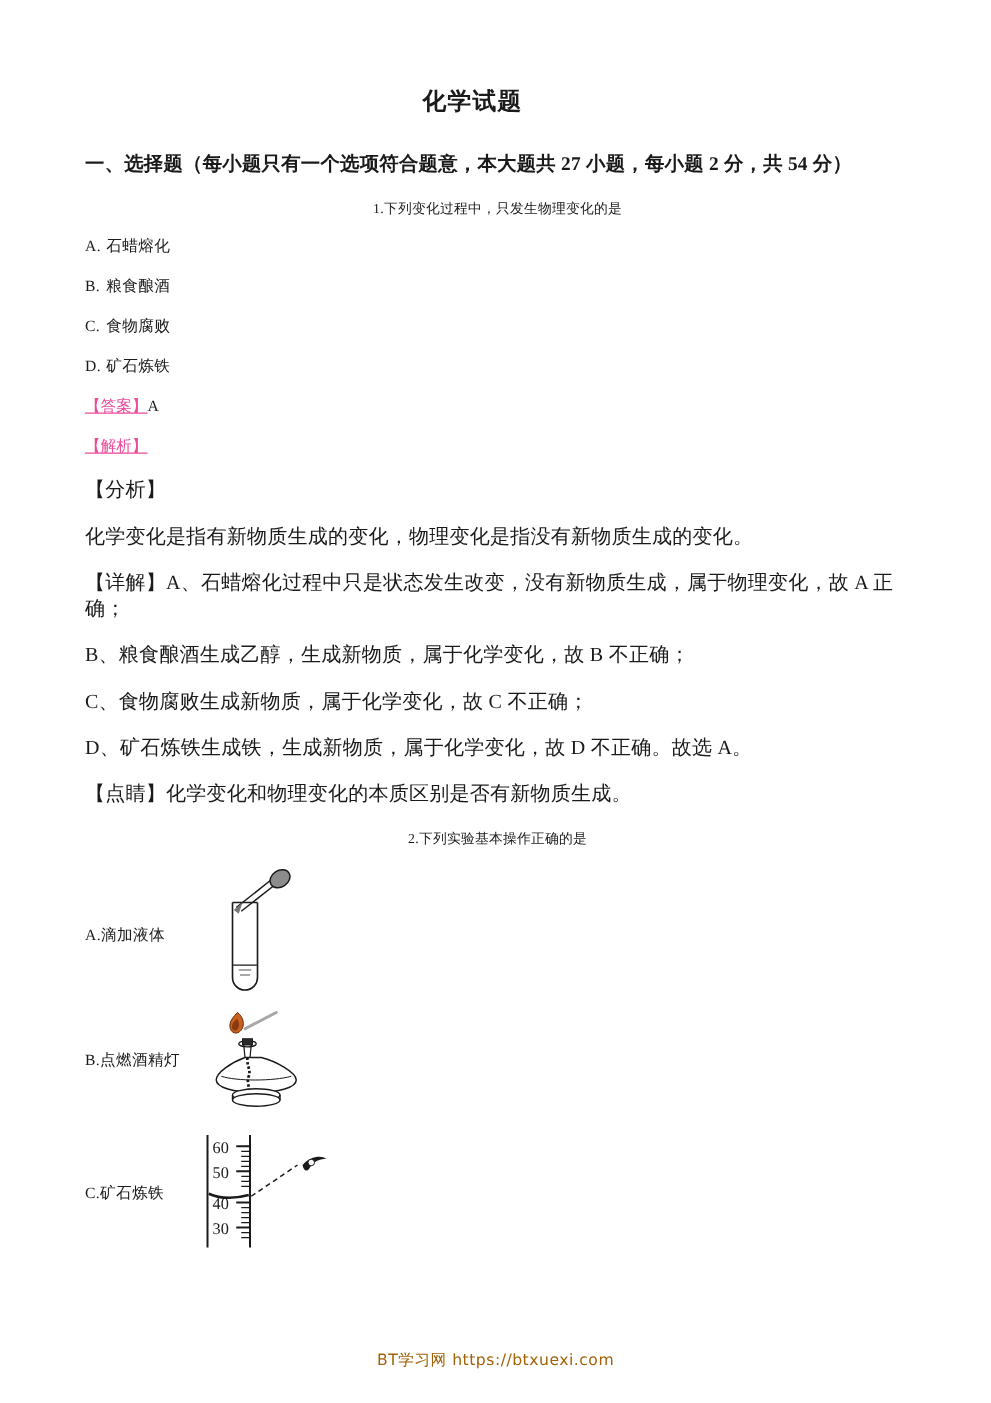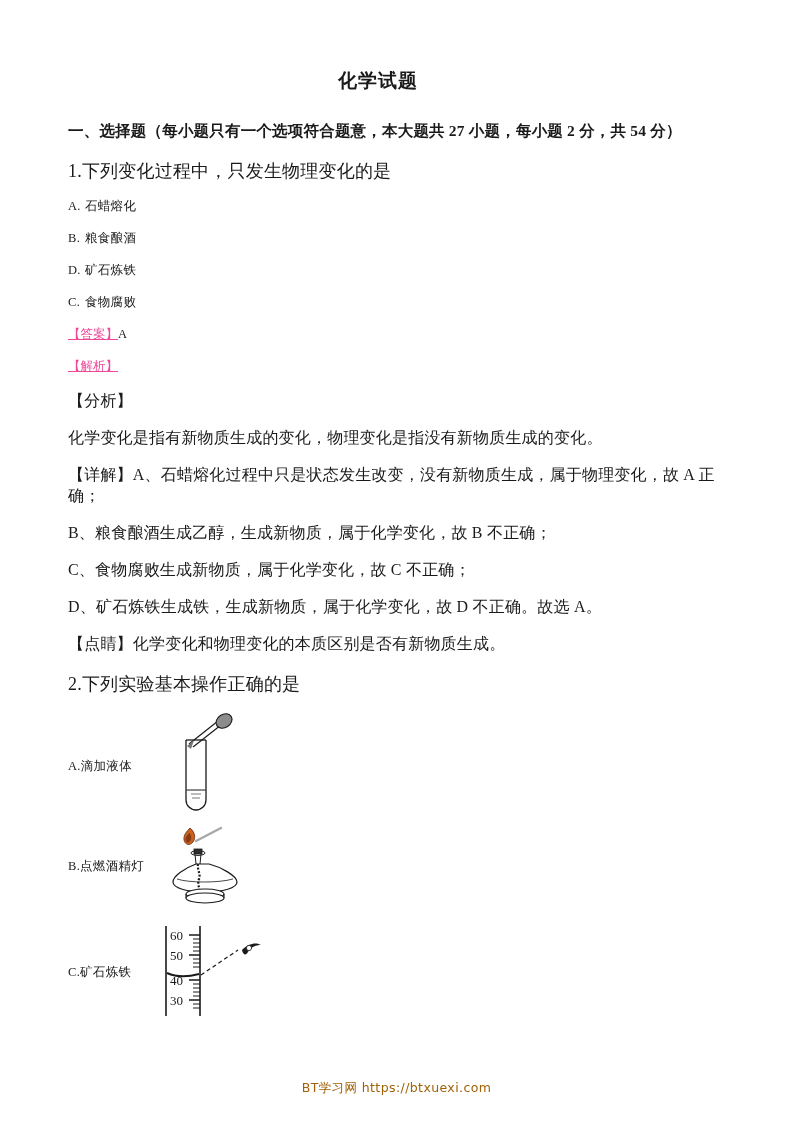--- a/index.html
+++ b/index.html
@@ -32,23 +32,24 @@
     padding-right: 40px;
   }
   .section-heading {
     font-size: 15.5px;
     font-weight: bold;
     margin-top: 27px;
     letter-spacing: 0.2px;
     white-space: nowrap;
   }
   .q-stem {
-    font-size: 18px;
+    font-size: 11px;
     margin-top: 17px;
     letter-spacing: 0.2px;
+    text-align: center;
   }
   .opt {
     font-size: 12.5px;
     margin-top: 15px;
     letter-spacing: 0.3px;
   }
   .opt .lab {
     display: inline-block;
     min-width: 17px;
   }
@@ -105,24 +106,24 @@
 
     <div class="q-stem">1.下列变化过程中，只发生物理变化的是</div>
 
     <div class="opt">
       <span class="lab">A.</span><span>石蜡熔化</span>
     </div>
     <div class="opt">
       <span class="lab">B.</span><span>粮食酿酒</span>
     </div>
     <div class="opt">
+      <span class="lab">C.</span><span>食物腐败</span>
+    </div>
+    <div class="opt">
       <span class="lab">D.</span><span>矿石炼铁</span>
-    </div>
-    <div class="opt">
-      <span class="lab">C.</span><span>食物腐败</span>
     </div>
 
     <div class="ans-line">
       <span class="brk">【答案】</span><span>A</span>
     </div>
 
     <div class="ans-line">
       <span class="brk">【解析】</span>
     </div>
 

